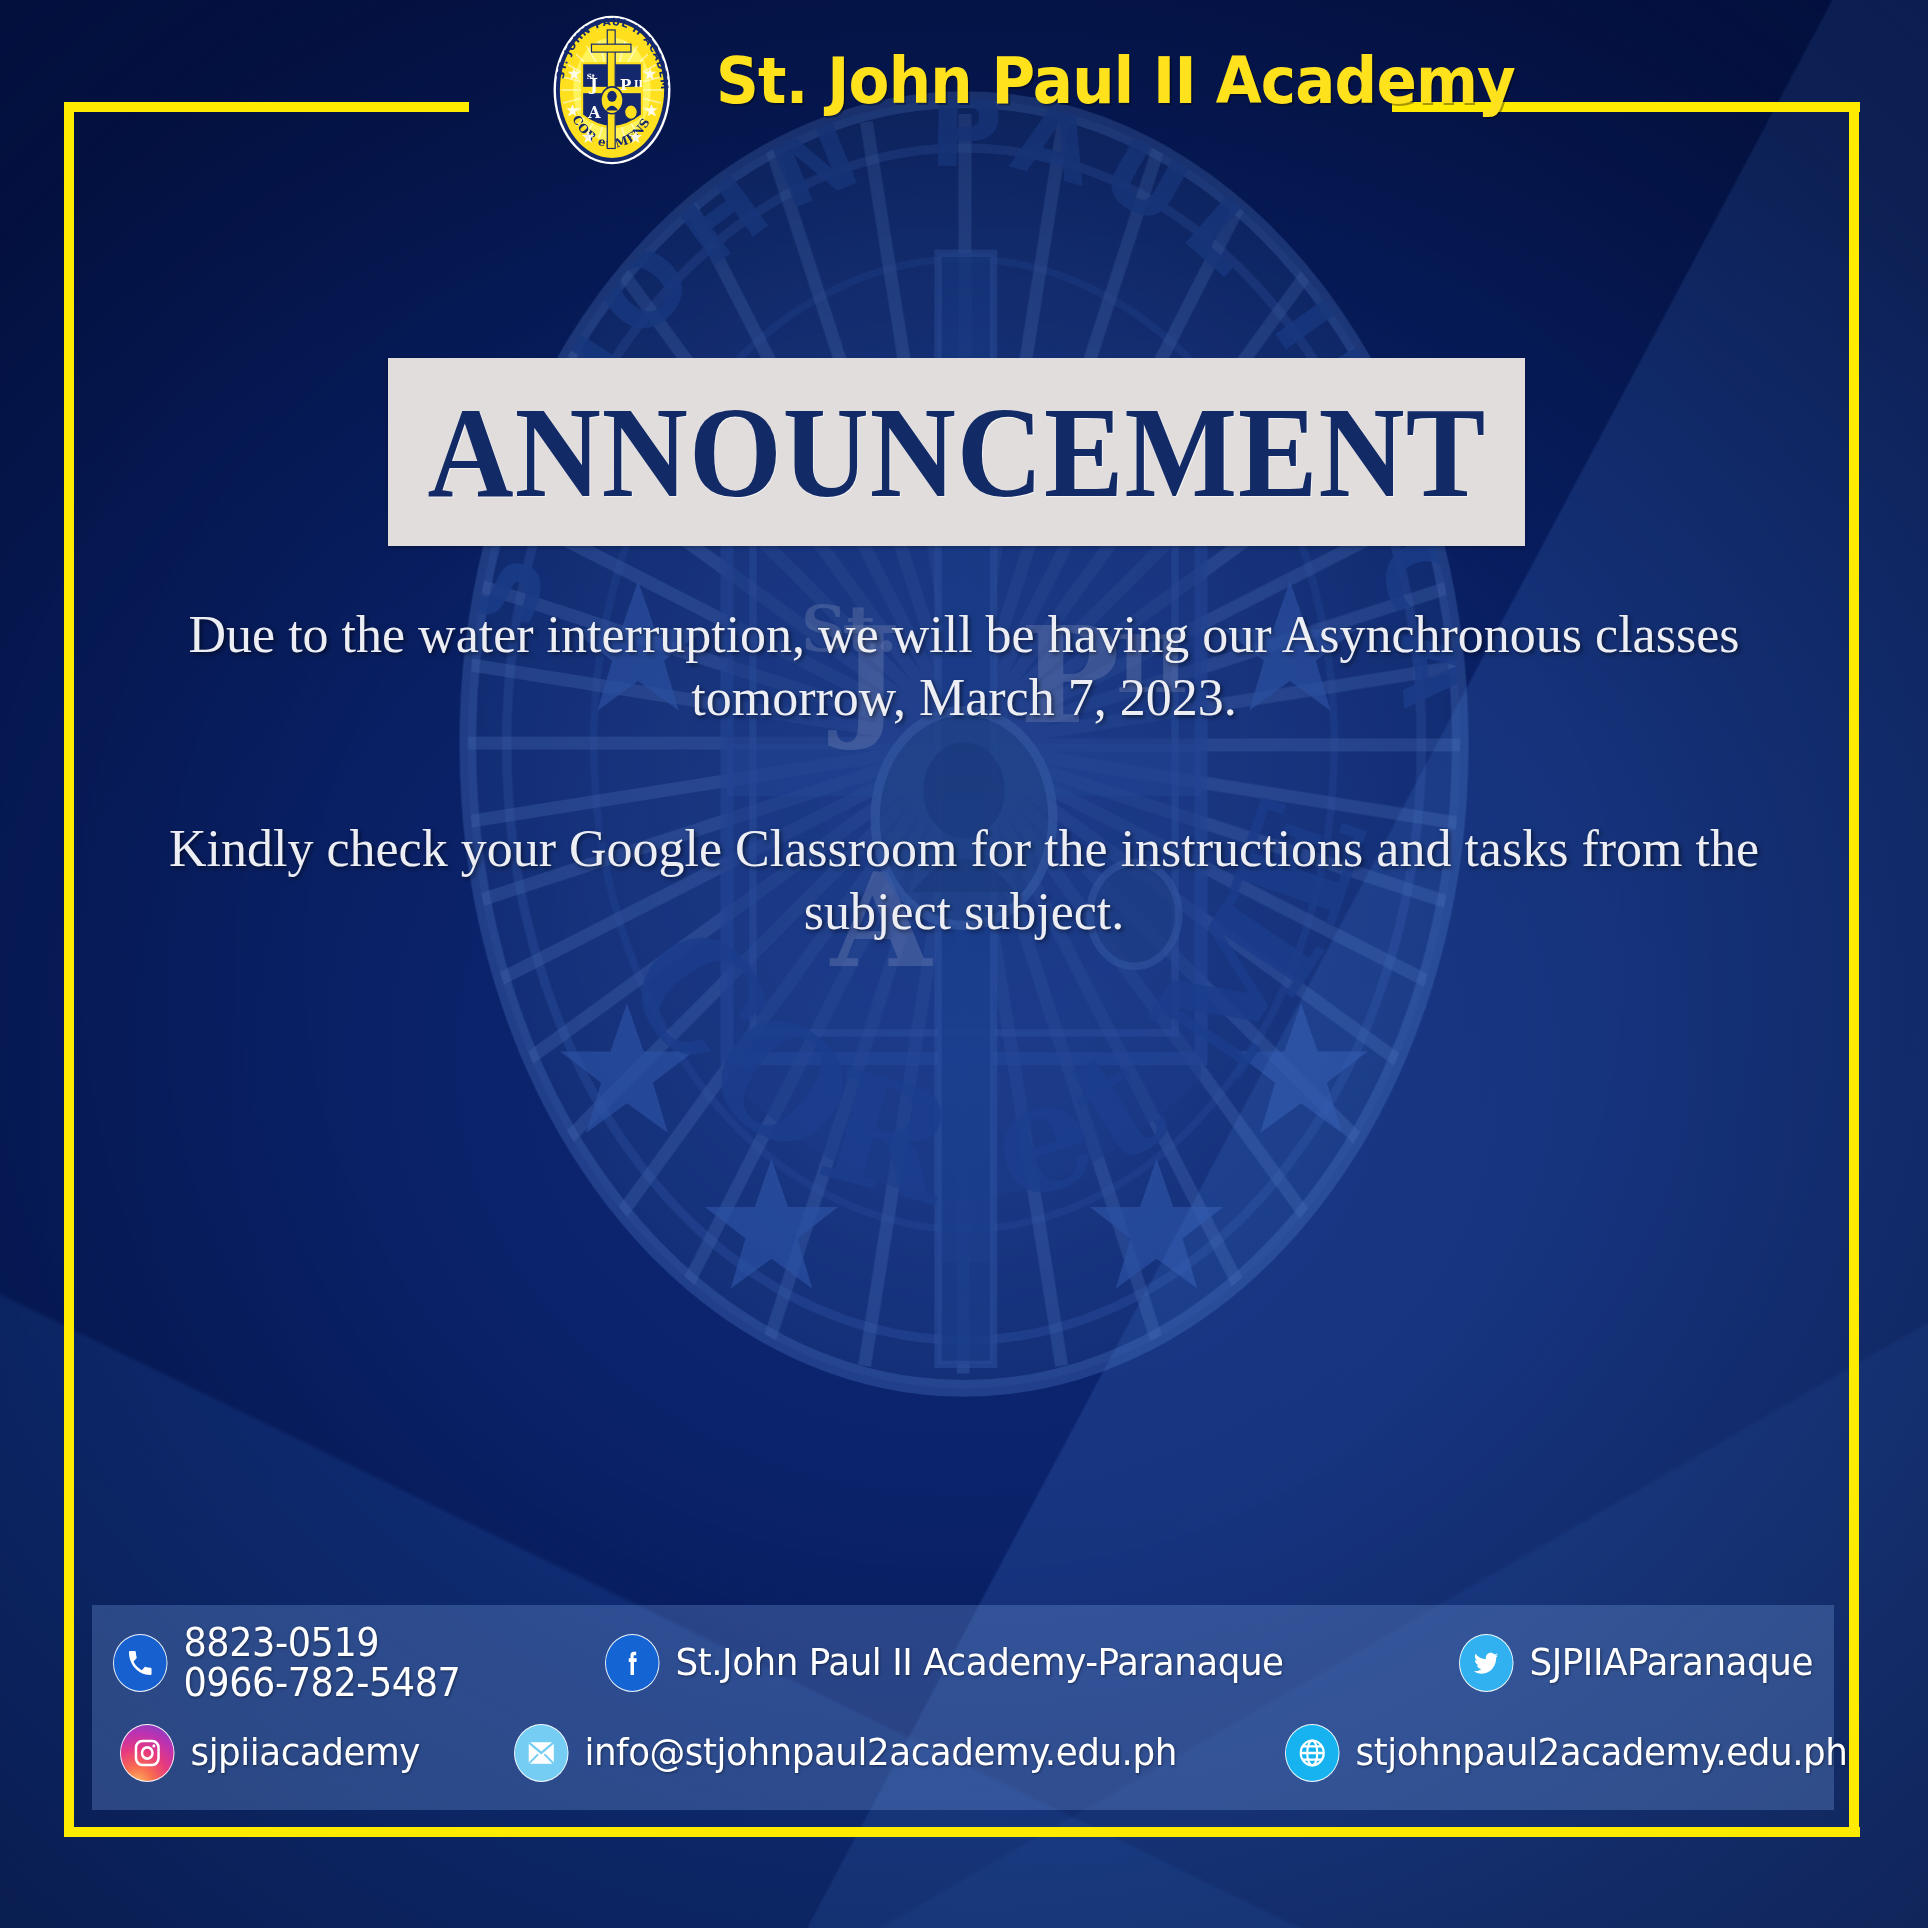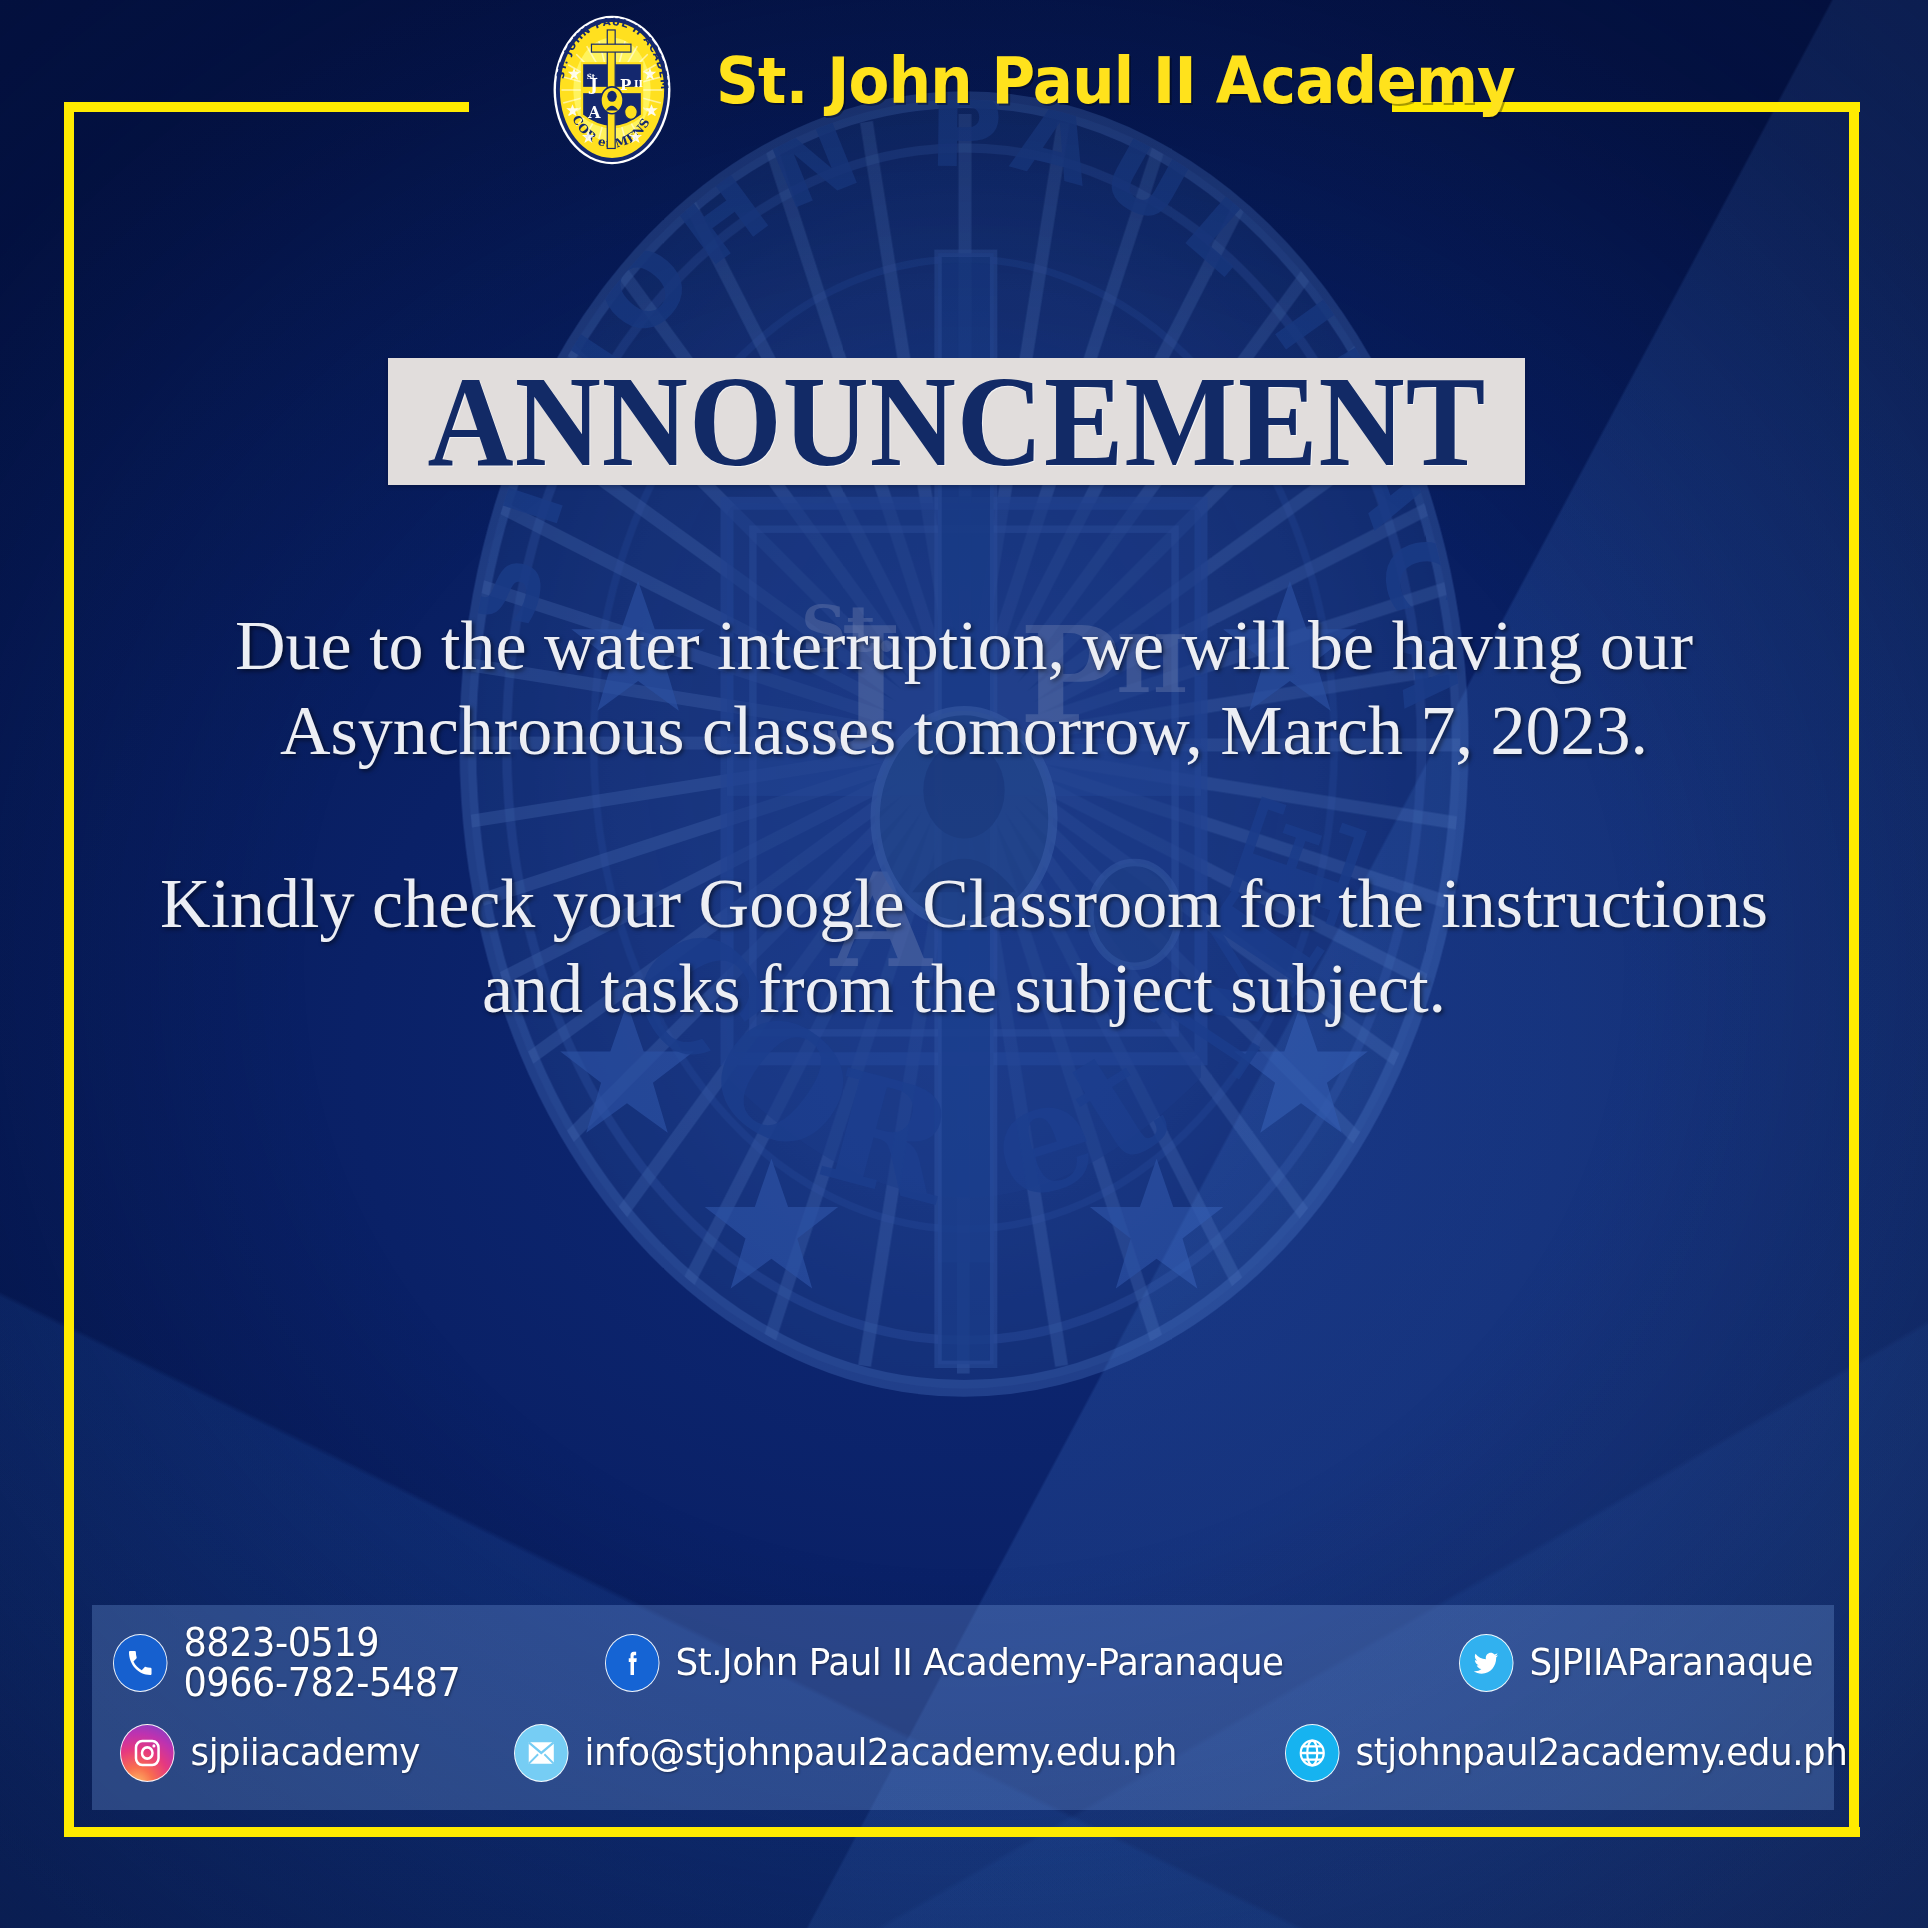--- a/index.html
+++ b/index.html
@@ -110,21 +110,21 @@
     transform: scaleX(0.93);
     transform-origin: left center;
   }
 
   
   .ann-banner {
     position: absolute;
     left: 388px;
     top: 358px;
     width: 1137px;
-    height: 127px;
+    height: 188px;
     background: #e1dddc;
     display: flex;
     align-items: center;
     justify-content: center;
     box-shadow: 0 1.9px 3.8px rgba(0,0,0,0.25);
   }
   .ann-title {
     font-family: "Liberation Serif", serif;
     font-weight: 700;
     font-size: 117px;
@@ -138,21 +138,21 @@
 
   
   .body-copy {
     position: absolute;
     left: 113px;
     top: 603px;
     width: 1702px;
     text-align: center;
     font-family: "Liberation Serif", serif;
     color: #eceef4;
-    font-size: 70px;
+    font-size: 52px;
     line-height: 1.22;
     text-shadow: 1.9px 1.9px 4.7px rgba(0,0,0,0.55);
   }
   .para { margin: 0; }
   .para + .para { margin-top: 87px; }
 
   
   .footer-bar {
     position: absolute;
     left: 92px;

